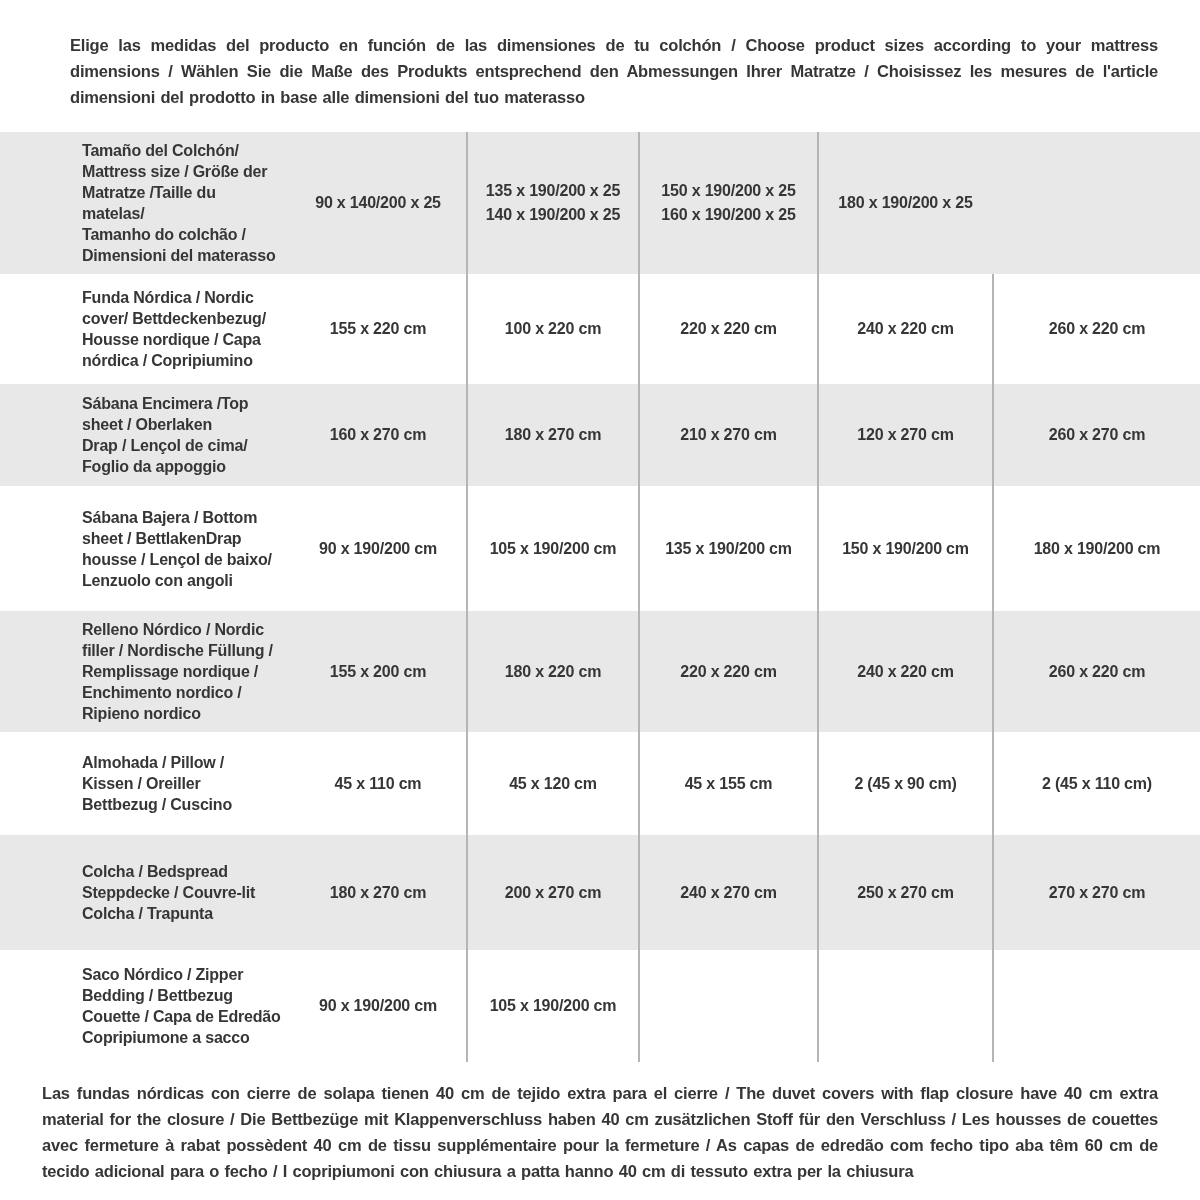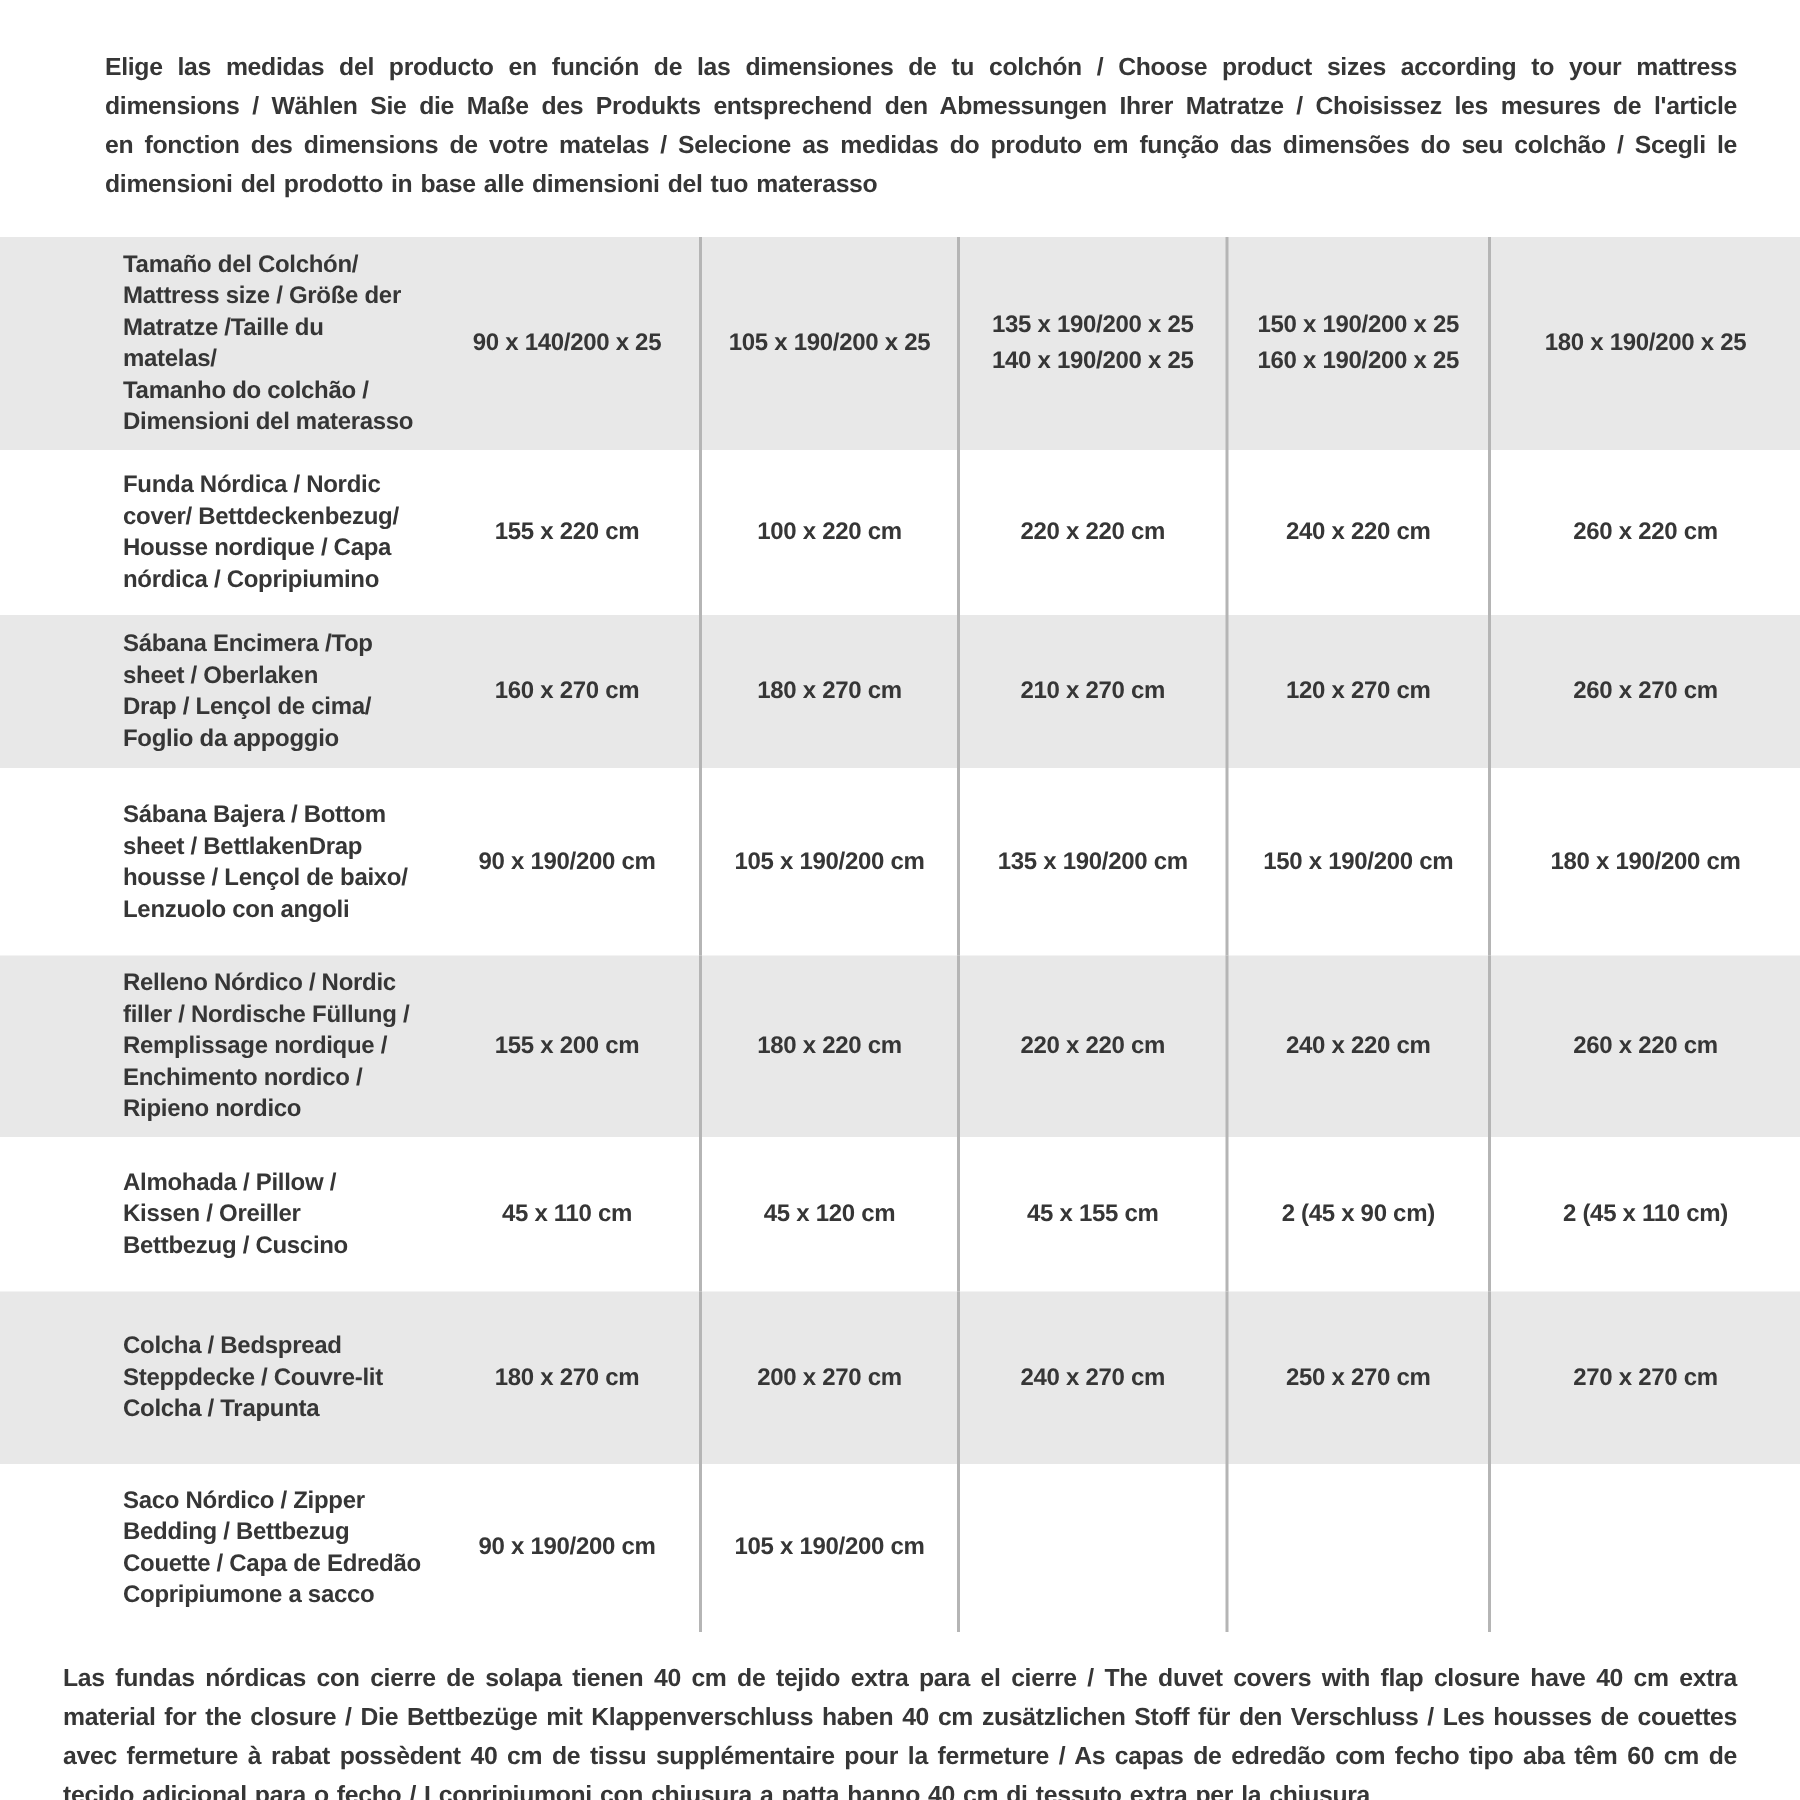--- a/index.html
+++ b/index.html
@@ -40,34 +40,32 @@
   .r4{min-height:117px}.r5{min-height:103px}.r6{min-height:115px}.r7{min-height:112px}
 </style>
 </head>
 <body>
 
 <div>
 
   <div class="para intro">
     <div class="jline">Elige las medidas del producto en función de las dimensiones de tu colchón / Choose product sizes according to your mattress</div>
     <div class="jline">dimensions / Wählen Sie die Maße des Produkts entsprechend den Abmessungen Ihrer Matratze / Choisissez les mesures de l'article</div>
-    <div class="jline">en fonction des dimensions de votre matelas / Selecione as medidas do produto em função das dimensões do seu colchão / Scegli le</div>
     <div class="jline last">dimensioni del prodotto in base alle dimensioni del tuo materasso</div>
   </div>
 
   <div class="size-table">
 
     <div class="t-row gray r0">
       <div class="t-label">Tamaño del Colchón/
 Mattress size / Größe der
 Matratze /Taille du matelas/
 Tamanho do colchão /
 Dimensioni del materasso</div>
       <div class="t-cell">90 x 140/200 x 25</div>
-      <div class="t-cell">105 x 190/200 x 25</div>
       <div class="t-cell">135 x 190/200 x 25
 140 x 190/200 x 25</div>
       <div class="t-cell">150 x 190/200 x 25
 160 x 190/200 x 25</div>
       <div class="t-cell">180 x 190/200 x 25</div>
     </div>
 
     <div class="t-row r1">
       <div class="t-label">Funda Nórdica /  Nordic
 cover/ Bettdeckenbezug/

